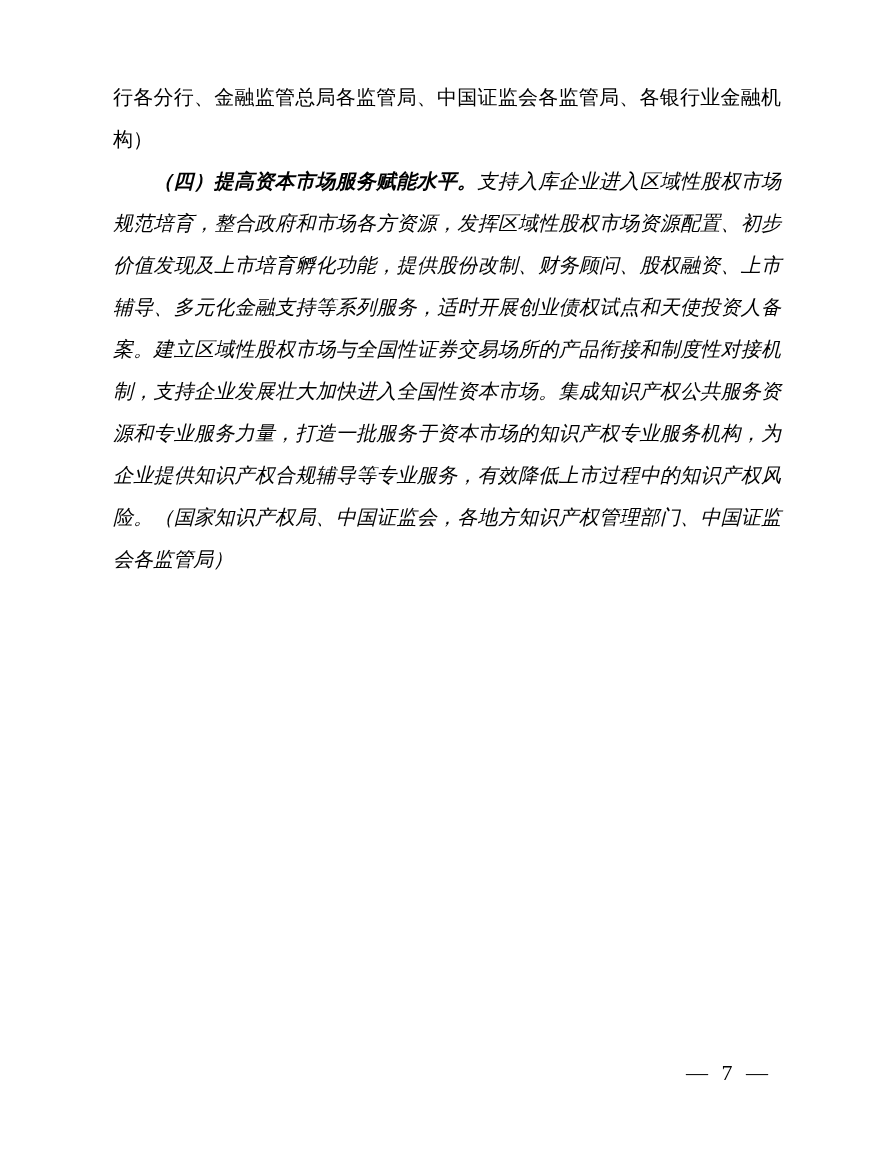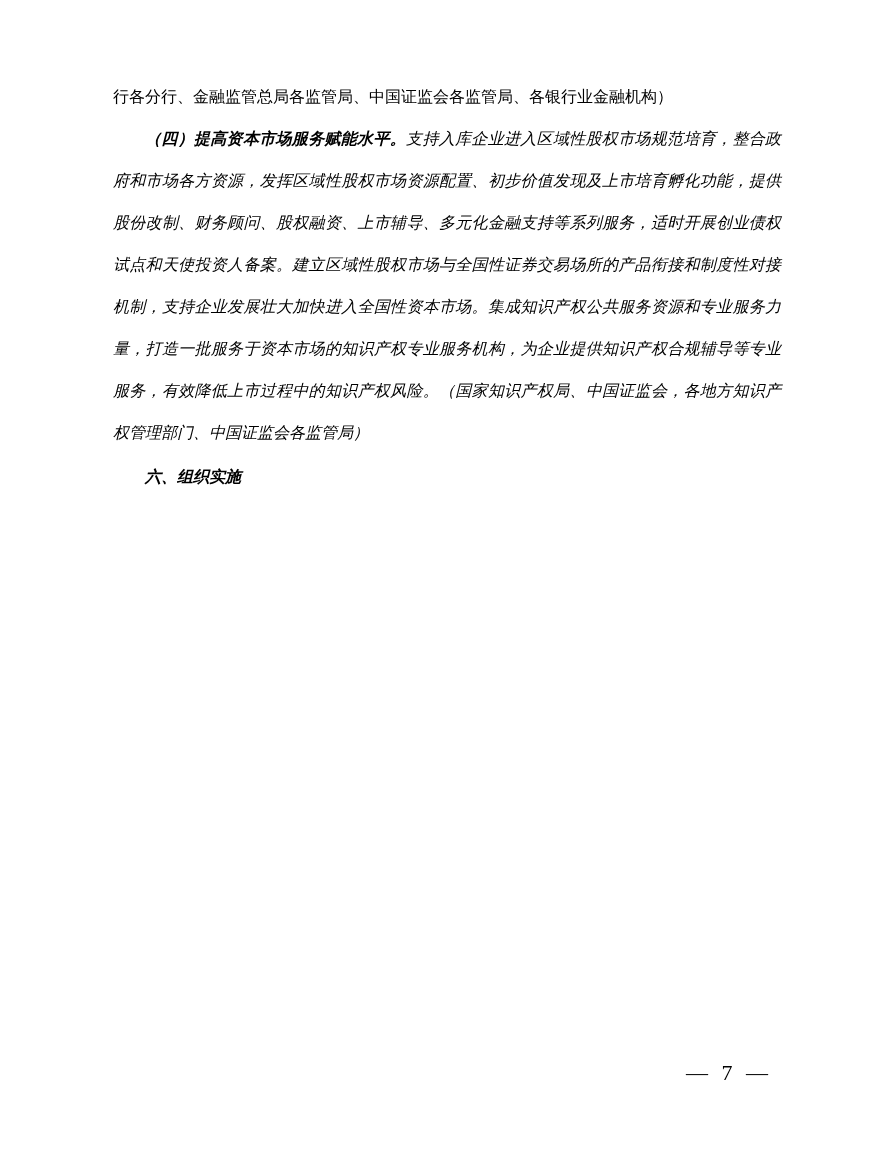--- a/index.html
+++ b/index.html
@@ -15,21 +15,21 @@
       background: #ffffff;
       color: #000000;
       font-family: "Liberation Serif", "DejaVu Serif", serif;
       overflow: hidden;
     }
     .content {
       position: absolute;
       left: 113px;
       top: 76px;
       width: 668px;
-      font-size: 16px;
+      font-size: 20px;
       line-height: 42px;
       text-align: justify;
       text-justify: inter-ideograph;
       letter-spacing: 0;
     }
     .para {
       margin: 0;
       padding: 0;
     }
     .indent {
@@ -67,20 +67,19 @@
 </head>
 <body>
 
 <div class="page">
   <div class="content">
 
     <p class="para kai">行各分行、金融监管总局各监管局、中国证监会各监管局、各银行业金融机构）</p>
 
     <p class="para indent"><span class="lead-bold kai">（四）提高资本市场服务赋能水平。</span><span>支持入库企业进入区域性股权市场规范培育，整合政府和市场各方资源，发挥区域性股权市场资源配置、初步价值发现及上市培育孵化功能，提供股份改制、财务顾问、股权融资、上市辅导、多元化金融支持等系列服务，适时开展创业债权试点和天使投资人备案。建立区域性股权市场与全国性证券交易场所的产品衔接和制度性对接机制，支持企业发展壮大加快进入全国性资本市场。集成知识产权公共服务资源和专业服务力量，打造一批服务于资本市场的知识产权专业服务机构，为企业提供知识产权合规辅导等专业服务，有效降低上市过程中的知识产权风险。</span><span class="kai">（国家知识产权局、中国证监会，各地方知识产权管理部门、中国证监会各监管局）</span></p>
 
-    <p class="para indent heading-hei">六、组织实施</p>
 
 
 
   </div>
 
   <div class="page-number">— 7 —</div>
 </div>
 
 </body></html>

